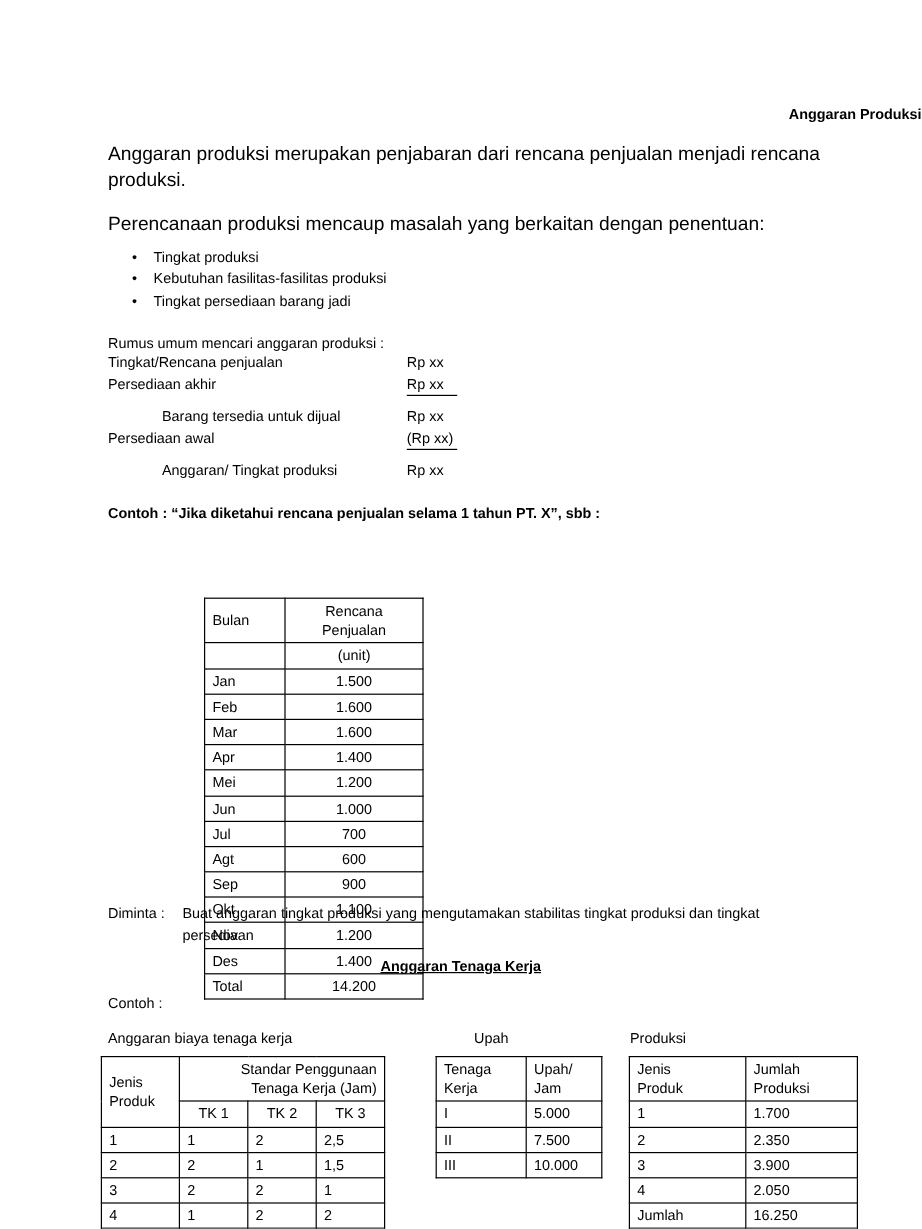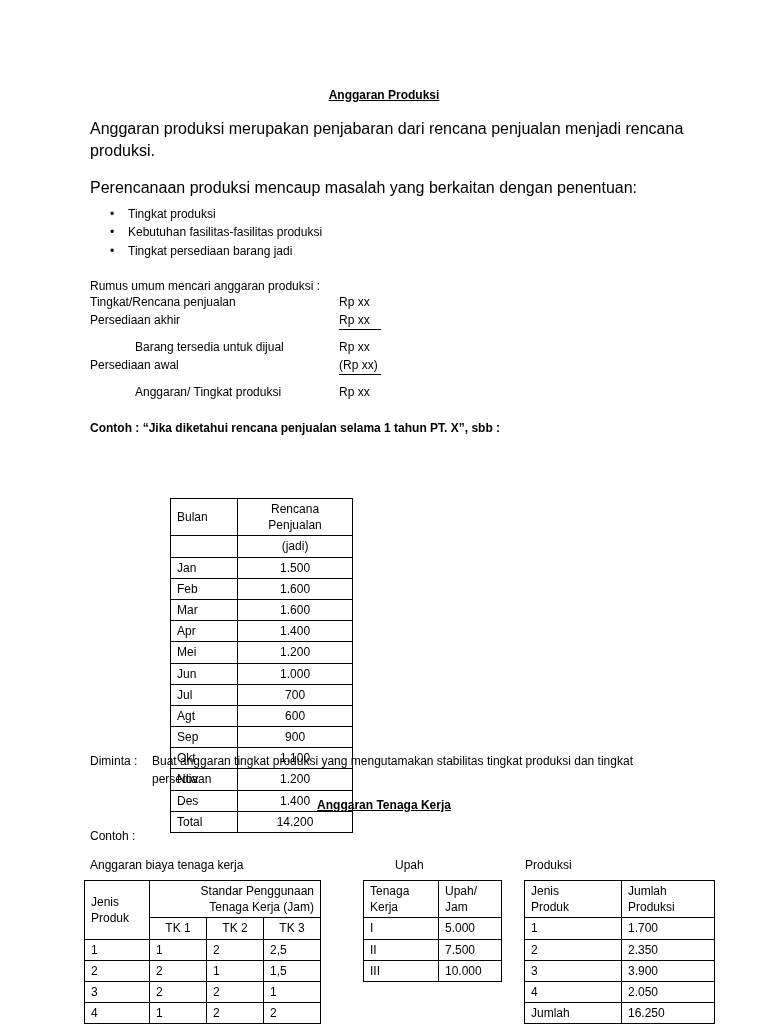--- a/index.html
+++ b/index.html
@@ -16,23 +16,22 @@
     position: relative;
     overflow: hidden;
   }
   .page {
     position: relative;
     width: 768px;
     height: 1024px;
     padding: 0;
   }
   .doc-title {
-    text-align: center;
+    text-align: right;
     font-weight: bold;
-    text-decoration: underline;
     font-size: 12px;
     margin-top: 88px;
   }
   .para {
     margin-left: 90px;
     margin-right: 60px;
     margin-top: 16px;
     font-size: 16px;
     line-height: 1.35;
   }
@@ -235,21 +234,21 @@
   <div class="contoh">Contoh : “Jika diketahui rencana penjualan selama 1 tahun PT. X”, sbb :</div>
 
   <table class="grid tbl-penjualan">
     <tbody>
         <tr>
       <td class="m">Bulan</td>
       <td class="v">Rencana Penjualan</td>
     </tr>
     <tr>
       <td class="m"></td>
-      <td class="v">(jadi)</td>
+      <td class="v">(unit)</td>
     </tr>
     <tr>
           <td class="m">Jan</td>
           <td class="v">1.500</td>
         </tr>
     <tr>
           <td class="m">Feb</td>
           <td class="v">1.600</td>
         </tr>
     <tr>

